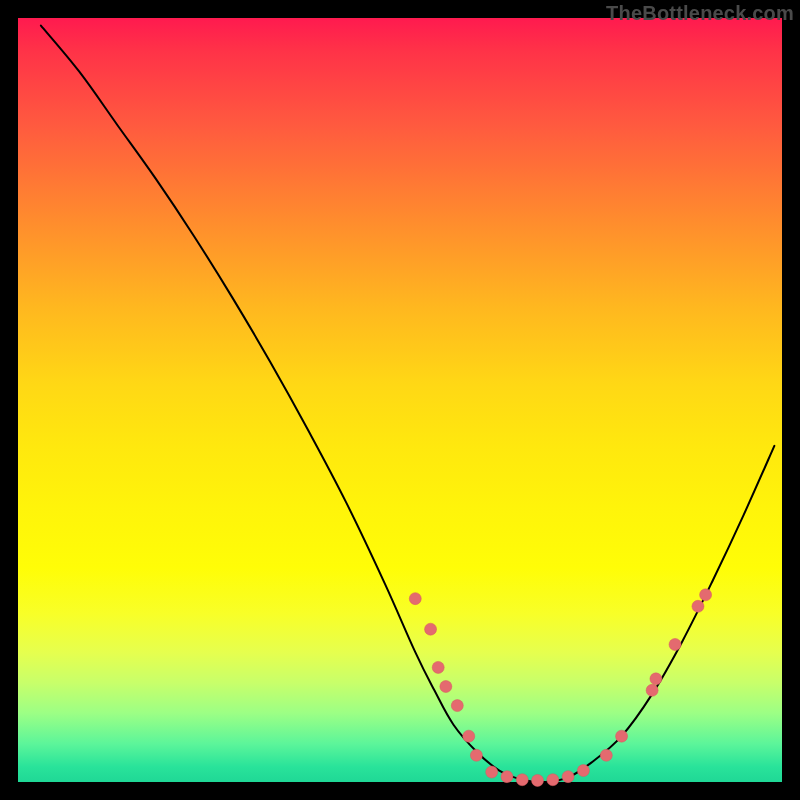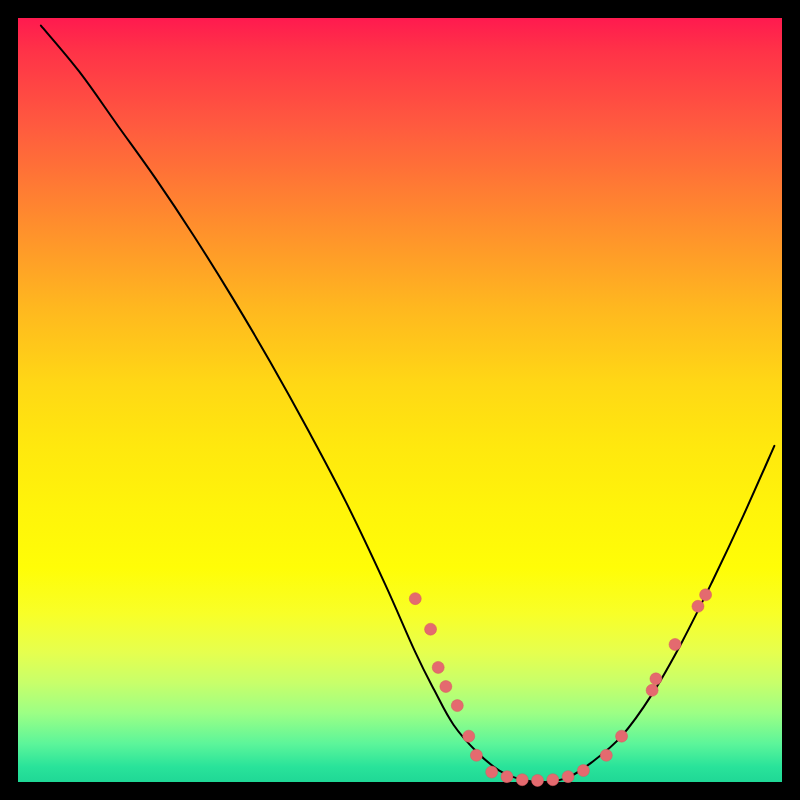--- a/index.html
+++ b/index.html
@@ -106,13 +106,14 @@
           <circle cx="77.00" cy="96.50" r="0.785" class="dot" vector-effect="non-scaling-stroke"></circle>
           <circle cx="79.00" cy="94.00" r="0.785" class="dot" vector-effect="non-scaling-stroke"></circle>
           <circle cx="83.00" cy="88.00" r="0.785" class="dot" vector-effect="non-scaling-stroke"></circle>
           <circle cx="83.50" cy="86.50" r="0.785" class="dot" vector-effect="non-scaling-stroke"></circle>
           <circle cx="86.00" cy="82.00" r="0.785" class="dot" vector-effect="non-scaling-stroke"></circle>
           <circle cx="89.00" cy="77.00" r="0.785" class="dot" vector-effect="non-scaling-stroke"></circle>
           <circle cx="90.00" cy="75.50" r="0.785" class="dot" vector-effect="non-scaling-stroke"></circle>
         </g>
     </svg>
   </div>
+  <div class="watermark">TheBottleneck.com</div>
 </div>
 
 </body></html>

